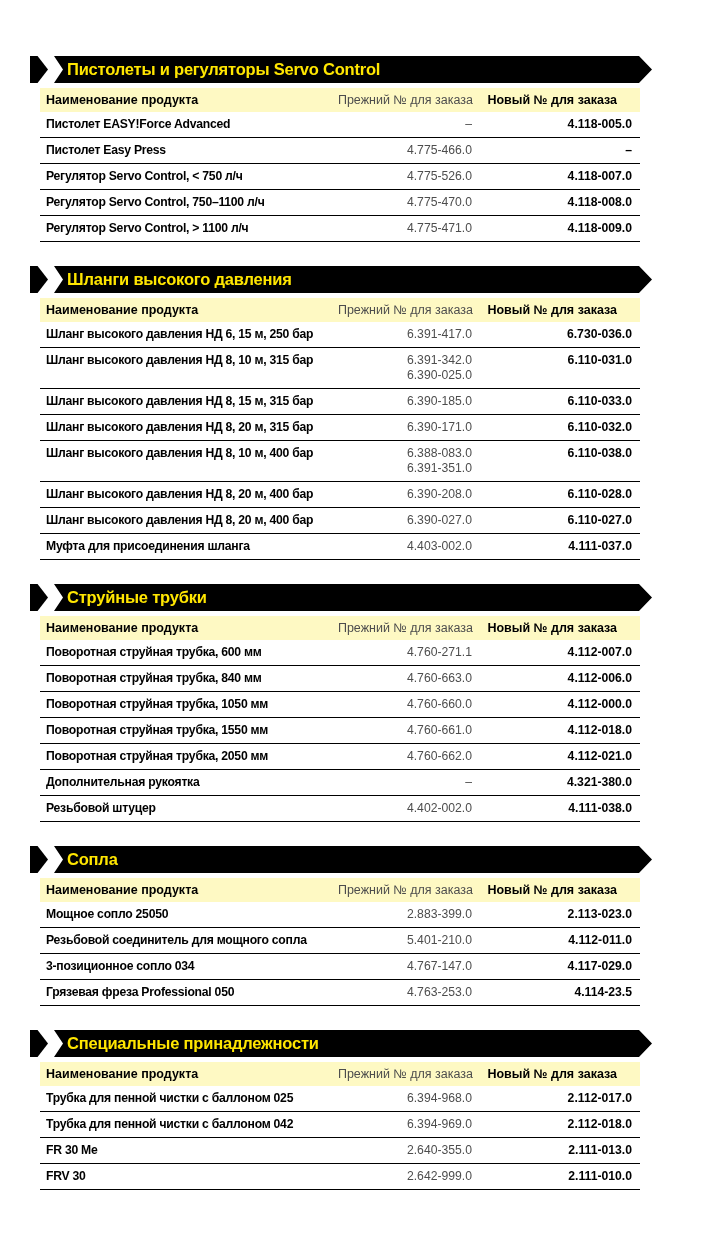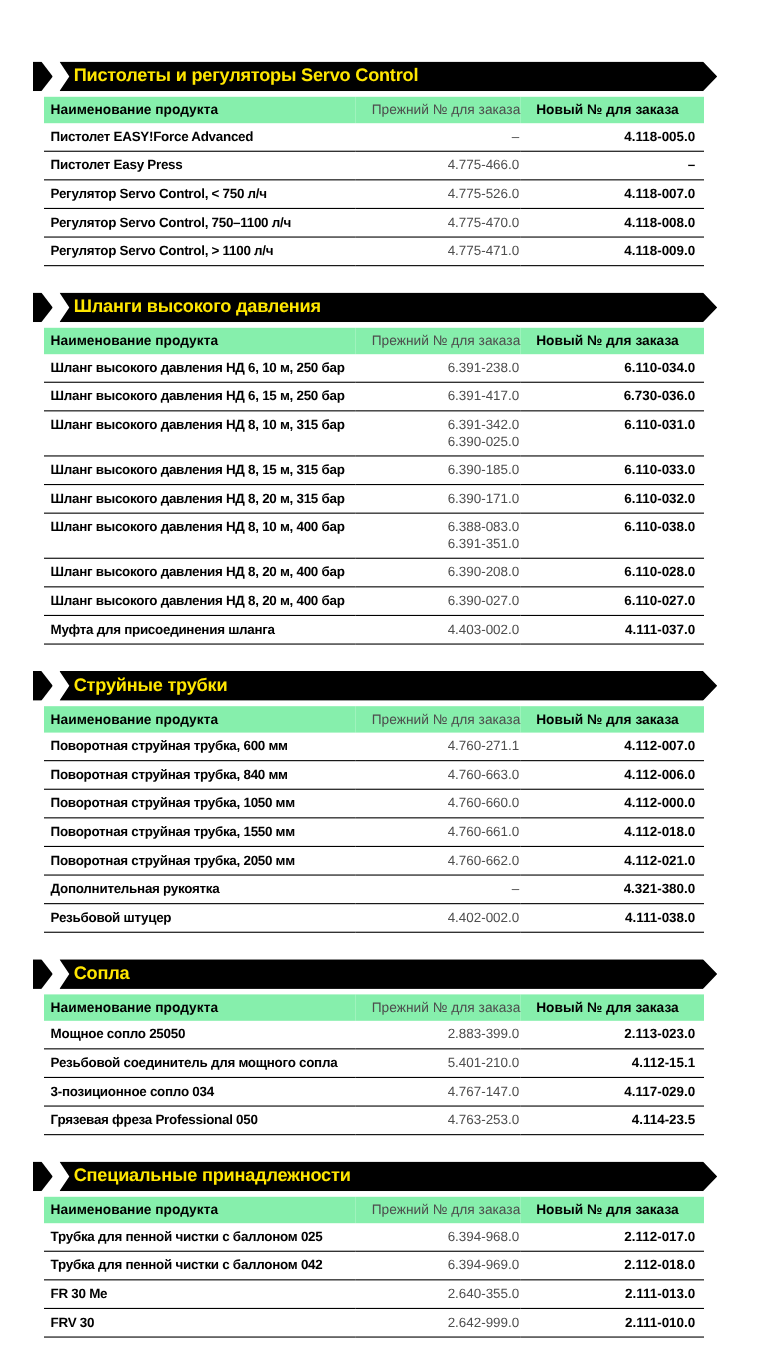--- a/index.html
+++ b/index.html
@@ -51,21 +51,21 @@
     margin-top: 5px;
     width: 600px;
     border-collapse: collapse;
     table-layout: fixed;
   }
   col.col-name { width: 283px; }
   col.col-old  { width: 150px; }
   col.col-new  { width: 167px; }
 
   thead th {
-    background: #86efac;
+    background: #fef9c3;
     font-size: 12.5px;
     height: 24px;
     vertical-align: middle;
     padding: 0;
   }
   th.c-name { text-align: left; font-weight: 700; color: #000; padding-left: 6px; }
   th.c-old  { text-align: right; font-weight: 400; color: #4D4D4D; }
   th.c-new  { text-align: right; font-weight: 700; color: #000; padding-right: 23px; }
 
   tbody td {
@@ -167,27 +167,20 @@
       </colgroup>
       <thead>
         <tr>
           <th class="c-name">Наименование продукта</th>
           <th class="c-old">Прежний № для заказа</th>
           <th class="c-new">Новый № для заказа</th>
         </tr>
       </thead>
       <tbody>
             <tr>
-              <td class="c-name">Шланг высокого давления НД 6, 10 м, 250 бар</td>
-              <td class="c-old">
-                <div>6.391-238.0</div>
-              </td>
-              <td class="c-new">6.110-034.0</td>
-            </tr>
-            <tr>
               <td class="c-name">Шланг высокого давления НД 6, 15 м, 250 бар</td>
               <td class="c-old">
                 <div>6.391-417.0</div>
               </td>
               <td class="c-new">6.730-036.0</td>
             </tr>
             <tr>
               <td class="c-name">Шланг высокого давления НД 8, 10 м, 315 бар</td>
               <td class="c-old">
                 <div>6.391-342.0</div>
@@ -342,21 +335,21 @@
               <td class="c-old">
                 <div>2.883-399.0</div>
               </td>
               <td class="c-new">2.113-023.0</td>
             </tr>
             <tr>
               <td class="c-name">Резьбовой соединитель для мощного сопла</td>
               <td class="c-old">
                 <div>5.401-210.0</div>
               </td>
-              <td class="c-new">4.112-15.1</td>
+              <td class="c-new">4.112-011.0</td>
             </tr>
             <tr>
               <td class="c-name">3-позиционное сопло 034</td>
               <td class="c-old">
                 <div>4.767-147.0</div>
               </td>
               <td class="c-new">4.117-029.0</td>
             </tr>
             <tr>
               <td class="c-name">Грязевая фреза Professional 050</td>

